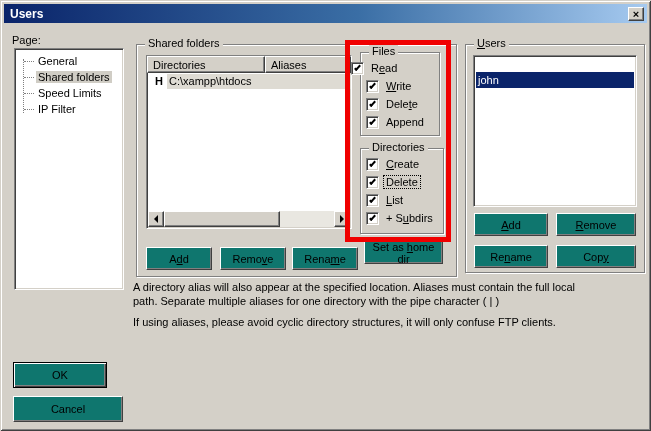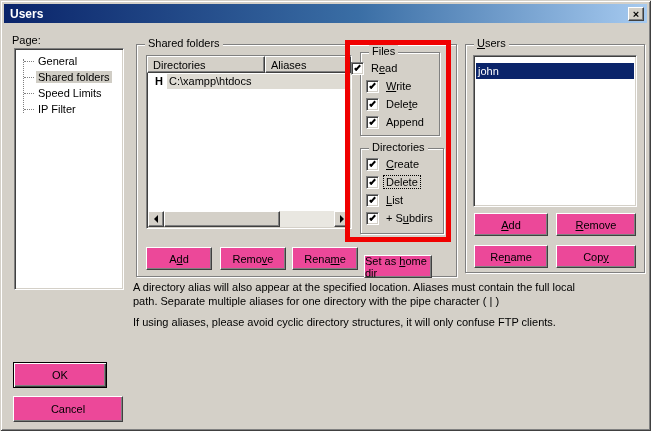--- a/index.html
+++ b/index.html
@@ -17,24 +17,24 @@
   .close-btn { width:16px; height:14px; background:#d4d0c8; border:1px solid;
     border-color:#ffffff #404040 #404040 #ffffff; box-shadow: inset -1px -1px 0 #808080;
     display:flex; align-items:center; justify-content:center;
     font-weight:bold; font-size:11px; line-height:10px; color:#000; }
 
   .label { position:absolute; }
 
   .sunken { background:#fff; border:1px solid; border-color:#808080 #ffffff #ffffff #808080;
     box-shadow: inset 1px 1px 0 #404040, inset -1px -1px 0 #d4d0c8; }
 
-  .btn { position:absolute; height:23px; background:#ec4899; border:1px solid;
+  .btn { position:absolute; height:23px; background:#0f766e; border:1px solid;
     border-color:#ffffff #404040 #404040 #ffffff; box-shadow: inset -1px -1px 0 #808080;
     display:flex; align-items:center; justify-content:center; font-size:11px;
-    font-family:"Liberation Sans", sans-serif; }
+    font-family:"Liberation Sans", sans-serif;text-align:center; }
   .btn.default { border:1px solid #000;
     box-shadow: inset 1px 1px 0 #ffffff, inset -1px -1px 0 #404040, inset -2px -2px 0 #808080; }
 
   .group { position:absolute; border:1px solid #808080;
     box-shadow: inset 1px 1px 0 #ffffff, 1px 1px 0 #ffffff; }
   .group-label { position:absolute; top:-8px; left:8px; background:#d4d0c8; padding:0 3px; }
 
   .u { text-decoration:underline; }
 
   
@@ -152,21 +152,21 @@
 
   <div class="btn" style="left:146px; top:247px; width:66px;">
     <span><span>A</span><span class="u">d</span><span>d</span></span>
   </div>
   <div class="btn" style="left:220px; top:247px; width:66px;">
     <span><span>Remo</span><span class="u">v</span><span>e</span></span>
   </div>
   <div class="btn" style="left:292px; top:247px; width:66px;">
     <span><span>Rena</span><span class="u">m</span><span>e</span></span>
   </div>
-  <div class="btn" style="left:364px; top:255px; width:68px;">
+  <div class="btn" style="left:364px; top:241px; width:79px;">
     <span><span>Set as </span><span class="u">h</span><span>ome dir</span></span>
   </div>
 
   <div class="group" style="left:360px; top:52px; width:80px; height:84px;">
     <div class="group-label">Files</div>
   </div>
   <div class="cb-row" style="left:351px; top:61px;">
     <span class="checkbox checked">
         <span class="mark"></span>
       </span>
@@ -218,21 +218,21 @@
       </span>
     <span class="cb-label"><span>+ S</span><span class="u">u</span><span>bdirs</span></span>
   </div>
 
   <div class="red-box"></div>
 
   <div class="group" style="left:465px; top:44px; width:180px; height:229px;">
     <div class="group-label"><span></span><span class="u">U</span><span>sers</span></div>
   </div>
   <div class="userlist sunken">
-    <div style="padding:7px 2px 0 2px;">
+    <div style="padding:16px 2px 0 2px;">
       <div class="user-item selected">
         <span>john</span>
       </div>
     </div>
   </div>
 
   <div class="btn" style="left:474px; top:213px; width:74px;">
     <span><span></span><span class="u">A</span><span>dd</span></span>
   </div>
   <div class="btn" style="left:556px; top:213px; width:80px;">

